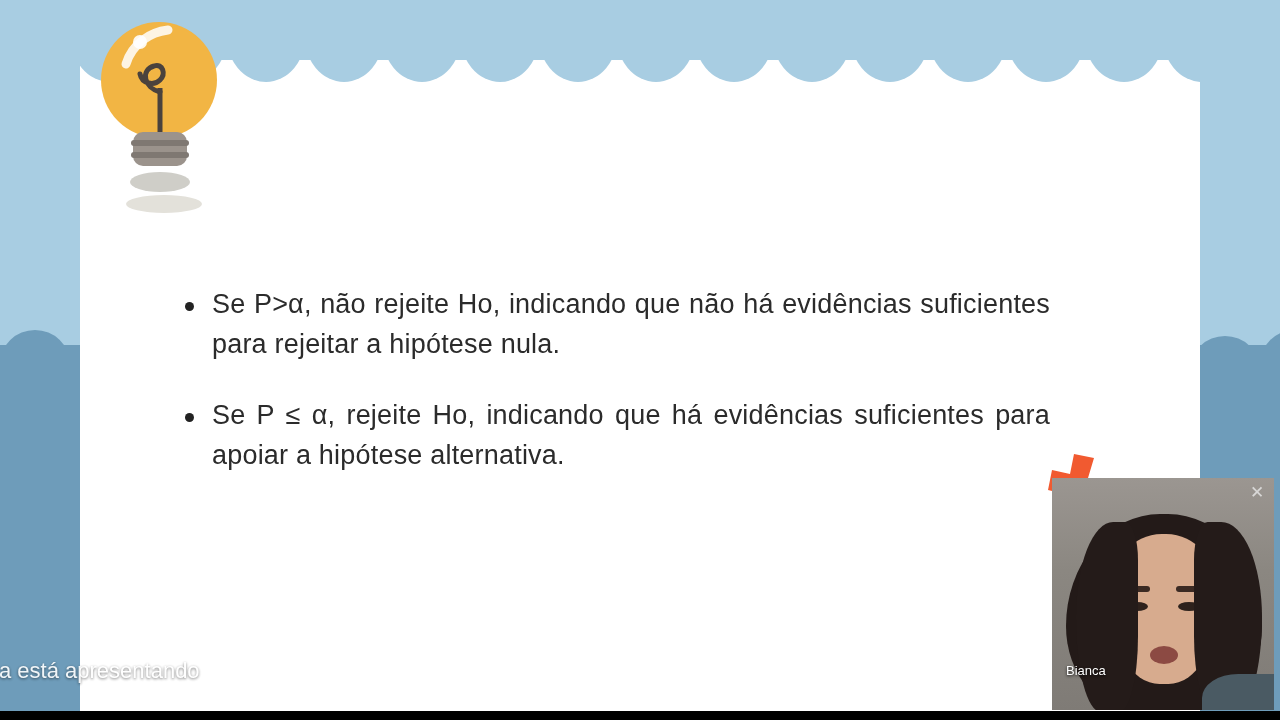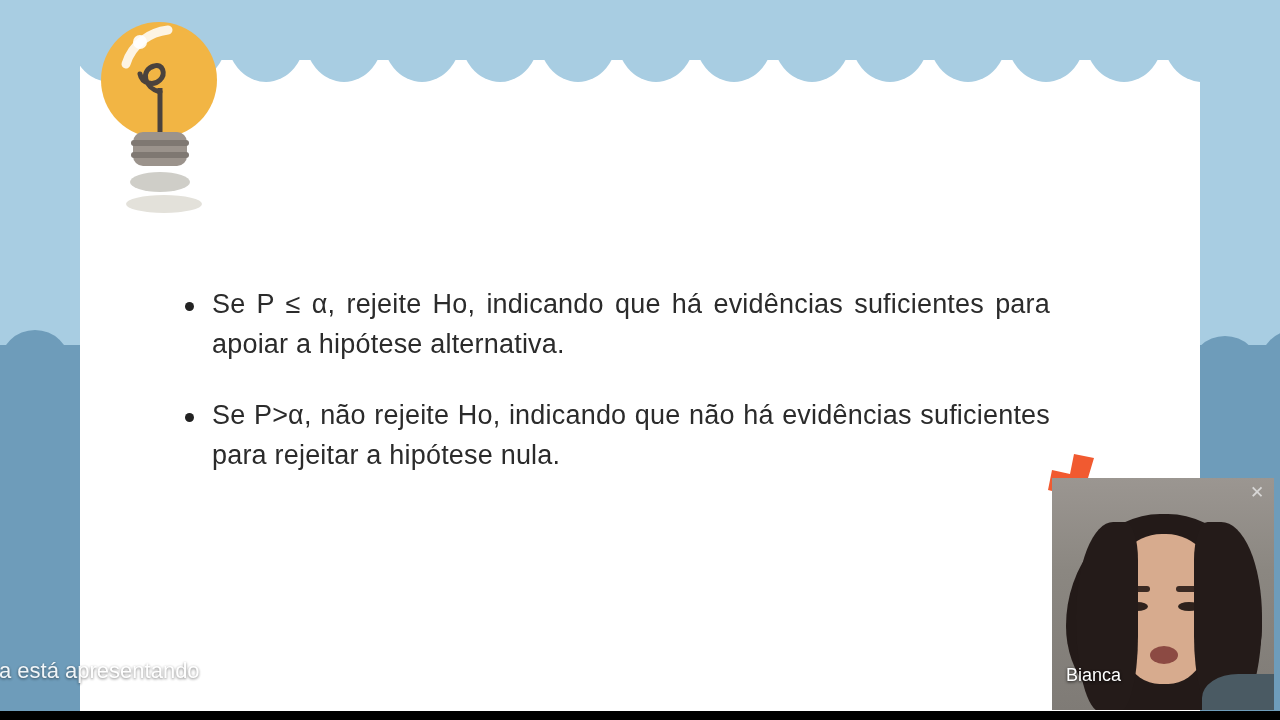--- a/index.html
+++ b/index.html
@@ -154,23 +154,23 @@
   .mouth{ position: absolute; left: 98px; top: 168px; width: 28px; height: 18px; background: #8c4a43; border-radius: 50%; }
   .shoulder {
     position: absolute;
     left: 150px; top: 196px;
     width: 90px; height: 60px;
     background: #4a5a63;
     border-radius: 40% 0 0 0;
   }
   .pip-name {
     position: absolute;
-    left: 14px; bottom: 24px;
+    left: 14px; bottom: 32px;
     color: #fff;
-    font-size: 18px;
+    font-size: 13px;
     text-shadow: 0 1px 3px rgba(0,0,0,.85);
   }
   .pip-close {
     position: absolute;
     right: 6px; top: 4px;
     width: 22px; height: 22px;
     color: #e8e8e8;
     font-size: 17px;
     line-height: 22px;
     text-align: center;
@@ -255,25 +255,25 @@
         <rect x="35" y="126" width="58" height="6" rx="3" fill="#7f7872"></rect>
         <rect x="35" y="138" width="58" height="6" rx="3" fill="#7f7872"></rect>
         <path d="M64 118V74" stroke="#4a423d" stroke-width="5" fill="none"></path>
         <path d="M64 78c-16-4-20-22-6-26 9-3 12 8 6 14-6 6-18 4-20-6" stroke="#4a423d" stroke-width="5" fill="none" stroke-linecap="round"></path>
       </svg>
     </div>
 
     <div class="content">
       <div class="bullet-row">
         <span class="dot"></span>
-        <span class="btext">Se P ≤ α, rejeite Ho, indicando que há evidências suficientes para apoiar a hipótese alternativa.</span>
+        <span class="btext">Se P&gt;α, não rejeite Ho, indicando que não há evidências suficientes para rejeitar a hipótese nula.</span>
       </div>
       <div class="bullet-row">
         <span class="dot"></span>
-        <span class="btext">Se P&gt;α, não rejeite Ho, indicando que não há evidências suficientes para rejeitar a hipótese nula.</span>
+        <span class="btext">Se P ≤ α, rejeite Ho, indicando que há evidências suficientes para apoiar a hipótese alternativa.</span>
       </div>
     </div>
 
     <div class="cross">
       <svg width="70" height="70" viewBox="0 0 70 70">
         <path d="M26 2 L46 6 L40 26 L62 30 L58 50 L36 46 L30 68 L10 64 L16 42 L0 38 L4 18 L22 22 Z" fill="#f15a30"></path>
       </svg>
     </div>
 
     <div class="presenting">ca está apresentando</div>

